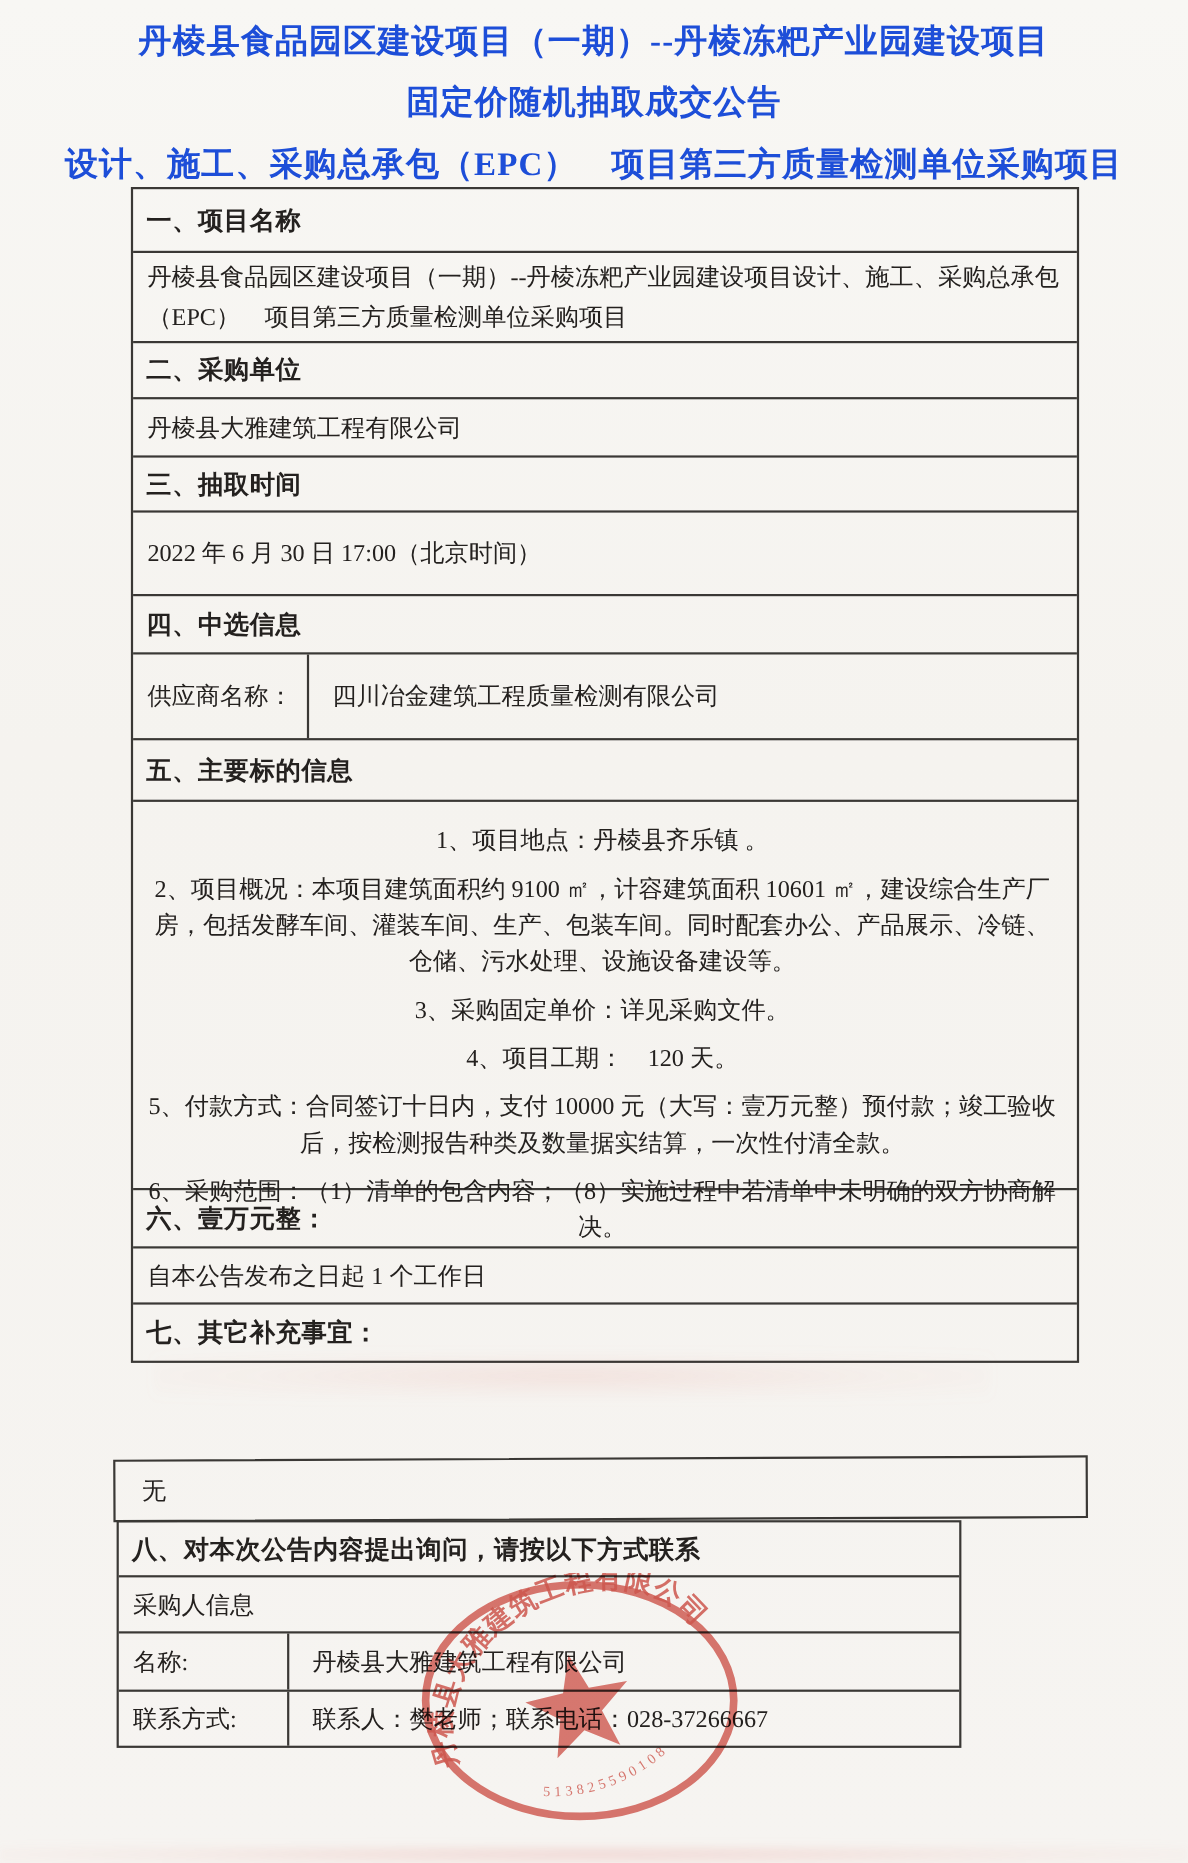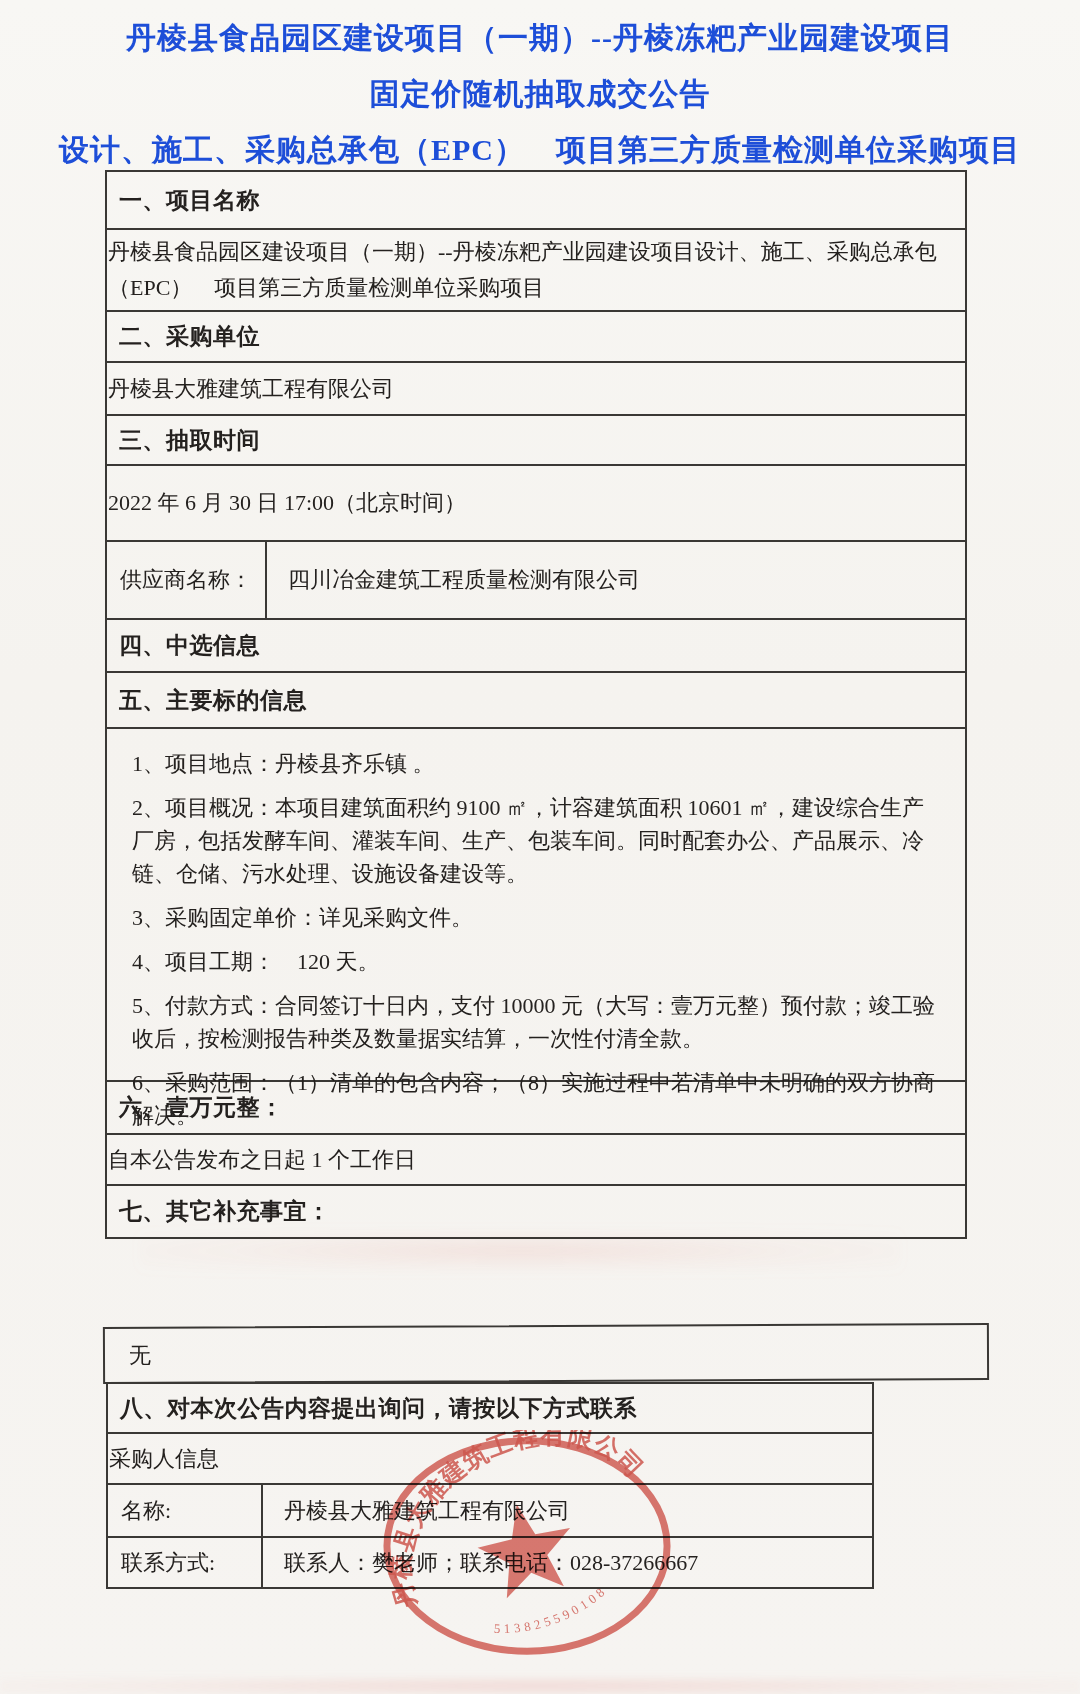--- a/index.html
+++ b/index.html
@@ -9,37 +9,37 @@
     font-family:"Liberation Serif","DejaVu Serif",serif;
     color:#24211f;
   }
   .title-block{
     position:absolute;top:10px;left:0;width:100%;
     text-align:center;font-weight:bold;font-size:30px;color:#1d4ed8;
   }
   .title-line{line-height:56px;letter-spacing:1px;}
   
   .tbl{
-    position:absolute;left:105px;width:862px;
+    position:absolute;left:119px;width:862px;
     border:2px solid #3a3835;box-sizing:border-box;background:transparent;
   }
   .tbl-main{top:170px;}
   .tbl-wu{left:103px;top:1325px;width:886px;height:57px;transform:rotate(-0.25deg);}
   .tbl-bottom{top:1382px;left:106px;width:768px;}
   .trow{box-sizing:border-box;display:flex;align-items:center;font-size:22px;}
   .trow + .trow{border-top:2px solid #3a3835;}
   .hdr{font-weight:bold;font-size:23px;padding-left:12px;letter-spacing:0.5px;}
-  .txt{padding-left:1px;}
+  .txt{padding-left:13px;}
   .two{padding:0;align-items:stretch;}
   .lblcell{width:160px;flex:none;border-right:2px solid #3a3835;
     display:flex;align-items:center;padding-left:13px;box-sizing:border-box;}
   .lblcell.narrow{width:155px;}
   .valcell{flex:1;display:flex;align-items:center;padding-left:21px;}
   .bigcell{display:block;padding:7px 18px 6px 13px;}
-  .bigcell p{margin:11px 12px;line-height:33px;font-size:22px;}
+  .bigcell p{margin:11px 0;line-height:33px;font-size:22px;text-align:center;}
   
   .stamp{
     position:absolute;left:378px;top:1430px;width:298px;height:232px;
     mix-blend-mode:multiply;opacity:0.88;pointer-events:none;
   }
   .smudge{
     position:absolute;pointer-events:none;mix-blend-mode:multiply;
     background:radial-gradient(ellipse at center,rgba(224,90,80,0.45) 0%,rgba(224,90,80,0.12) 55%,rgba(224,90,80,0) 100%);
     filter:blur(4px);
   }
@@ -55,25 +55,25 @@
   <div class="title-line">设计、施工、采购总承包（EPC）　项目第三方质量检测单位采购项目</div>
 </div>
 
 <div class="tbl tbl-main">
   <div class="trow hdr" style="height:56px">一、项目名称</div>
   <div class="trow txt" style="height:82px;line-height:36px;padding-right:16px">丹棱县食品园区建设项目（一期）--丹棱冻粑产业园建设项目设计、施工、采购总承包（EPC）　项目第三方质量检测单位采购项目</div>
   <div class="trow hdr" style="height:51px">二、采购单位</div>
   <div class="trow txt" style="height:53px">丹棱县大雅建筑工程有限公司</div>
   <div class="trow hdr" style="height:50px">三、抽取时间</div>
   <div class="trow txt" style="height:76px">2022 年 6 月 30 日 17:00（北京时间）</div>
+  <div class="trow hdr" style="height:53px">四、中选信息</div>
   <div class="trow two" style="height:78px">
     <div class="lblcell">供应商名称：</div>
     <div class="valcell">四川冶金建筑工程质量检测有限公司</div>
   </div>
-  <div class="trow hdr" style="height:53px">四、中选信息</div>
   <div class="trow hdr" style="height:56px">五、主要标的信息</div>
   <div class="trow bigcell" style="height:353px">
     <p>1、项目地点：丹棱县齐乐镇 。</p>
     <p>2、项目概况：本项目建筑面积约 9100 ㎡，计容建筑面积 10601 ㎡，建设综合生产厂房，包括发酵车间、灌装车间、生产、包装车间。同时配套办公、产品展示、冷链、仓储、污水处理、设施设备建设等。</p>
     <p>3、采购固定单价：详见采购文件。</p>
     <p>4、项目工期：　120 天。</p>
     <p>5、付款方式：合同签订十日内，支付 10000 元（大写：壹万元整）预付款；竣工验收后，按检测报告种类及数量据实结算，一次性付清全款。</p>
     <p>6、采购范围：（1）清单的包含内容；（8）实施过程中若清单中未明确的双方协商解决。</p>
   </div>
   <div class="trow hdr" style="height:53px">六、壹万元整：</div>

